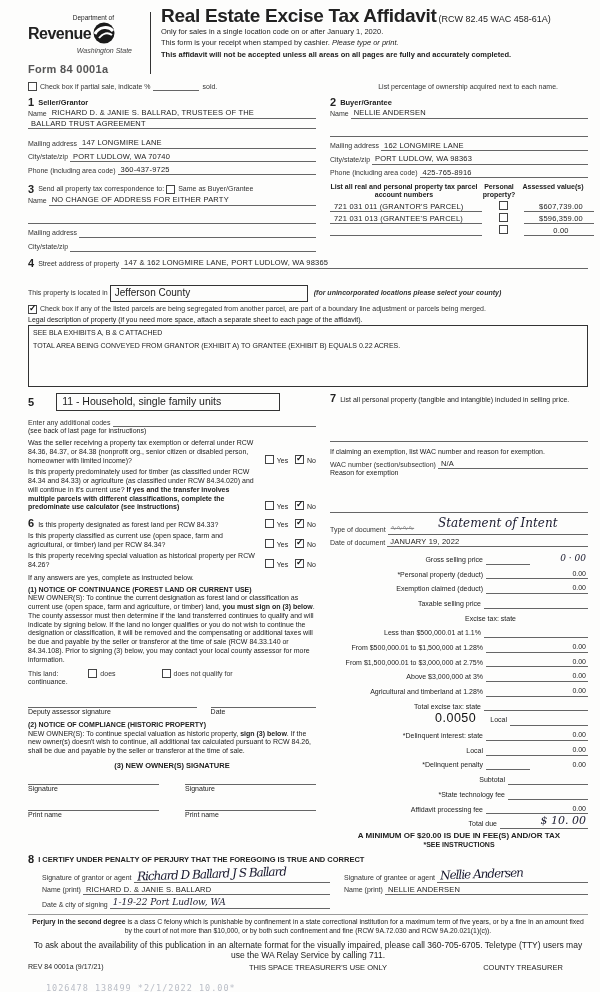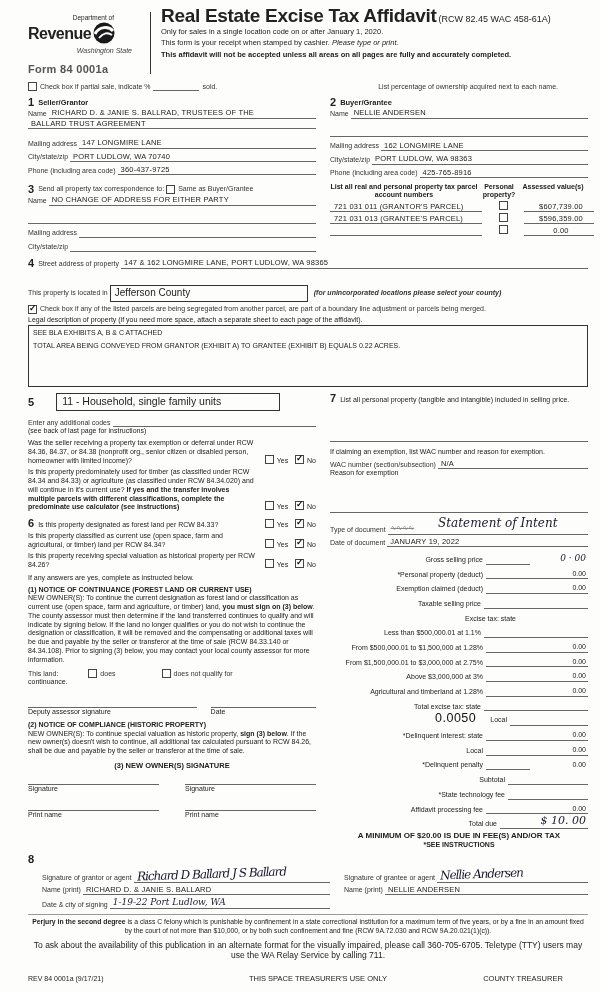--- a/index.html
+++ b/index.html
@@ -455,20 +455,21 @@
         </div>
         <div class="bold" style="text-align:center;font-size:8px;margin-top:2px">A MINIMUM OF $20.00 IS DUE IN FEE(S) AND/OR TAX</div>
         <div class="bold" style="text-align:center;font-size:7px">*SEE INSTRUCTIONS</div>
       </div>
     </div>
   </div>
 
   <div style="margin-top:4px">
     <div class="row" style="align-items:center">
       <span class="secnum">8</span>
+      <span class="bold" style="font-size:7.5px">I CERTIFY UNDER PENALTY OF PERJURY THAT THE FOREGOING IS TRUE AND CORRECT</span>
     </div>
     <div class="cols2" style="margin-top:2px">
       <div class="colL" style="padding-left:14px">
         <div class="row">
           <span class="lab">Signature of grantor or agent</span>
           <span class="fl"><span class="sig">Richard D Ballard  J S Ballard</span></span>
         </div>
         <div class="row" style="margin-top:2px">
           <span class="lab">Name (print)</span>
           <span class="fl val">RICHARD D. &amp; JANIE S. BALLARD</span>
@@ -489,21 +490,21 @@
         </div>
       </div>
     </div>
   </div>
 
   <div style="border-top:1px solid #999;margin-top:5px;padding-top:3px">
     <div class="footer-small" style="text-align:center">
       <span class="bold">Perjury in the second degree</span><span> is a class C felony which is punishable by confinement in a state correctional institution for a maximum term of five years, or by a fine in an amount fixed by the court of not more than $10,000, or by both such confinement and fine (RCW 9A.72.030 and RCW 9A.20.021(1)(c)).</span>
     </div>
     <div style="text-align:center;font-size:8.5px;margin-top:4px;line-height:1.2">To ask about the availability of this publication in an alternate format for the visually impaired, please call 360-705-6705. Teletype (TTY) users may use the WA Relay Service by calling 711.</div>
-    <div class="row" style="margin-top:14px;align-items:center">
+    <div class="row" style="margin-top:3px;align-items:flex-start">
       <span style="width:150px">REV 84 0001a   (9/17/21)</span>
       <span style="flex:1;text-align:center;font-size:7.5px">THIS SPACE TREASURER'S USE ONLY</span>
       <span style="width:130px;text-align:center;font-size:7.5px">COUNTY TREASURER</span>
     </div>
     <div class="stamp" style="margin-top:10px;padding-left:18px">1026478 138499 *2/1/2022 10.00*</div>
 
   </div>
 
 </div>
 

